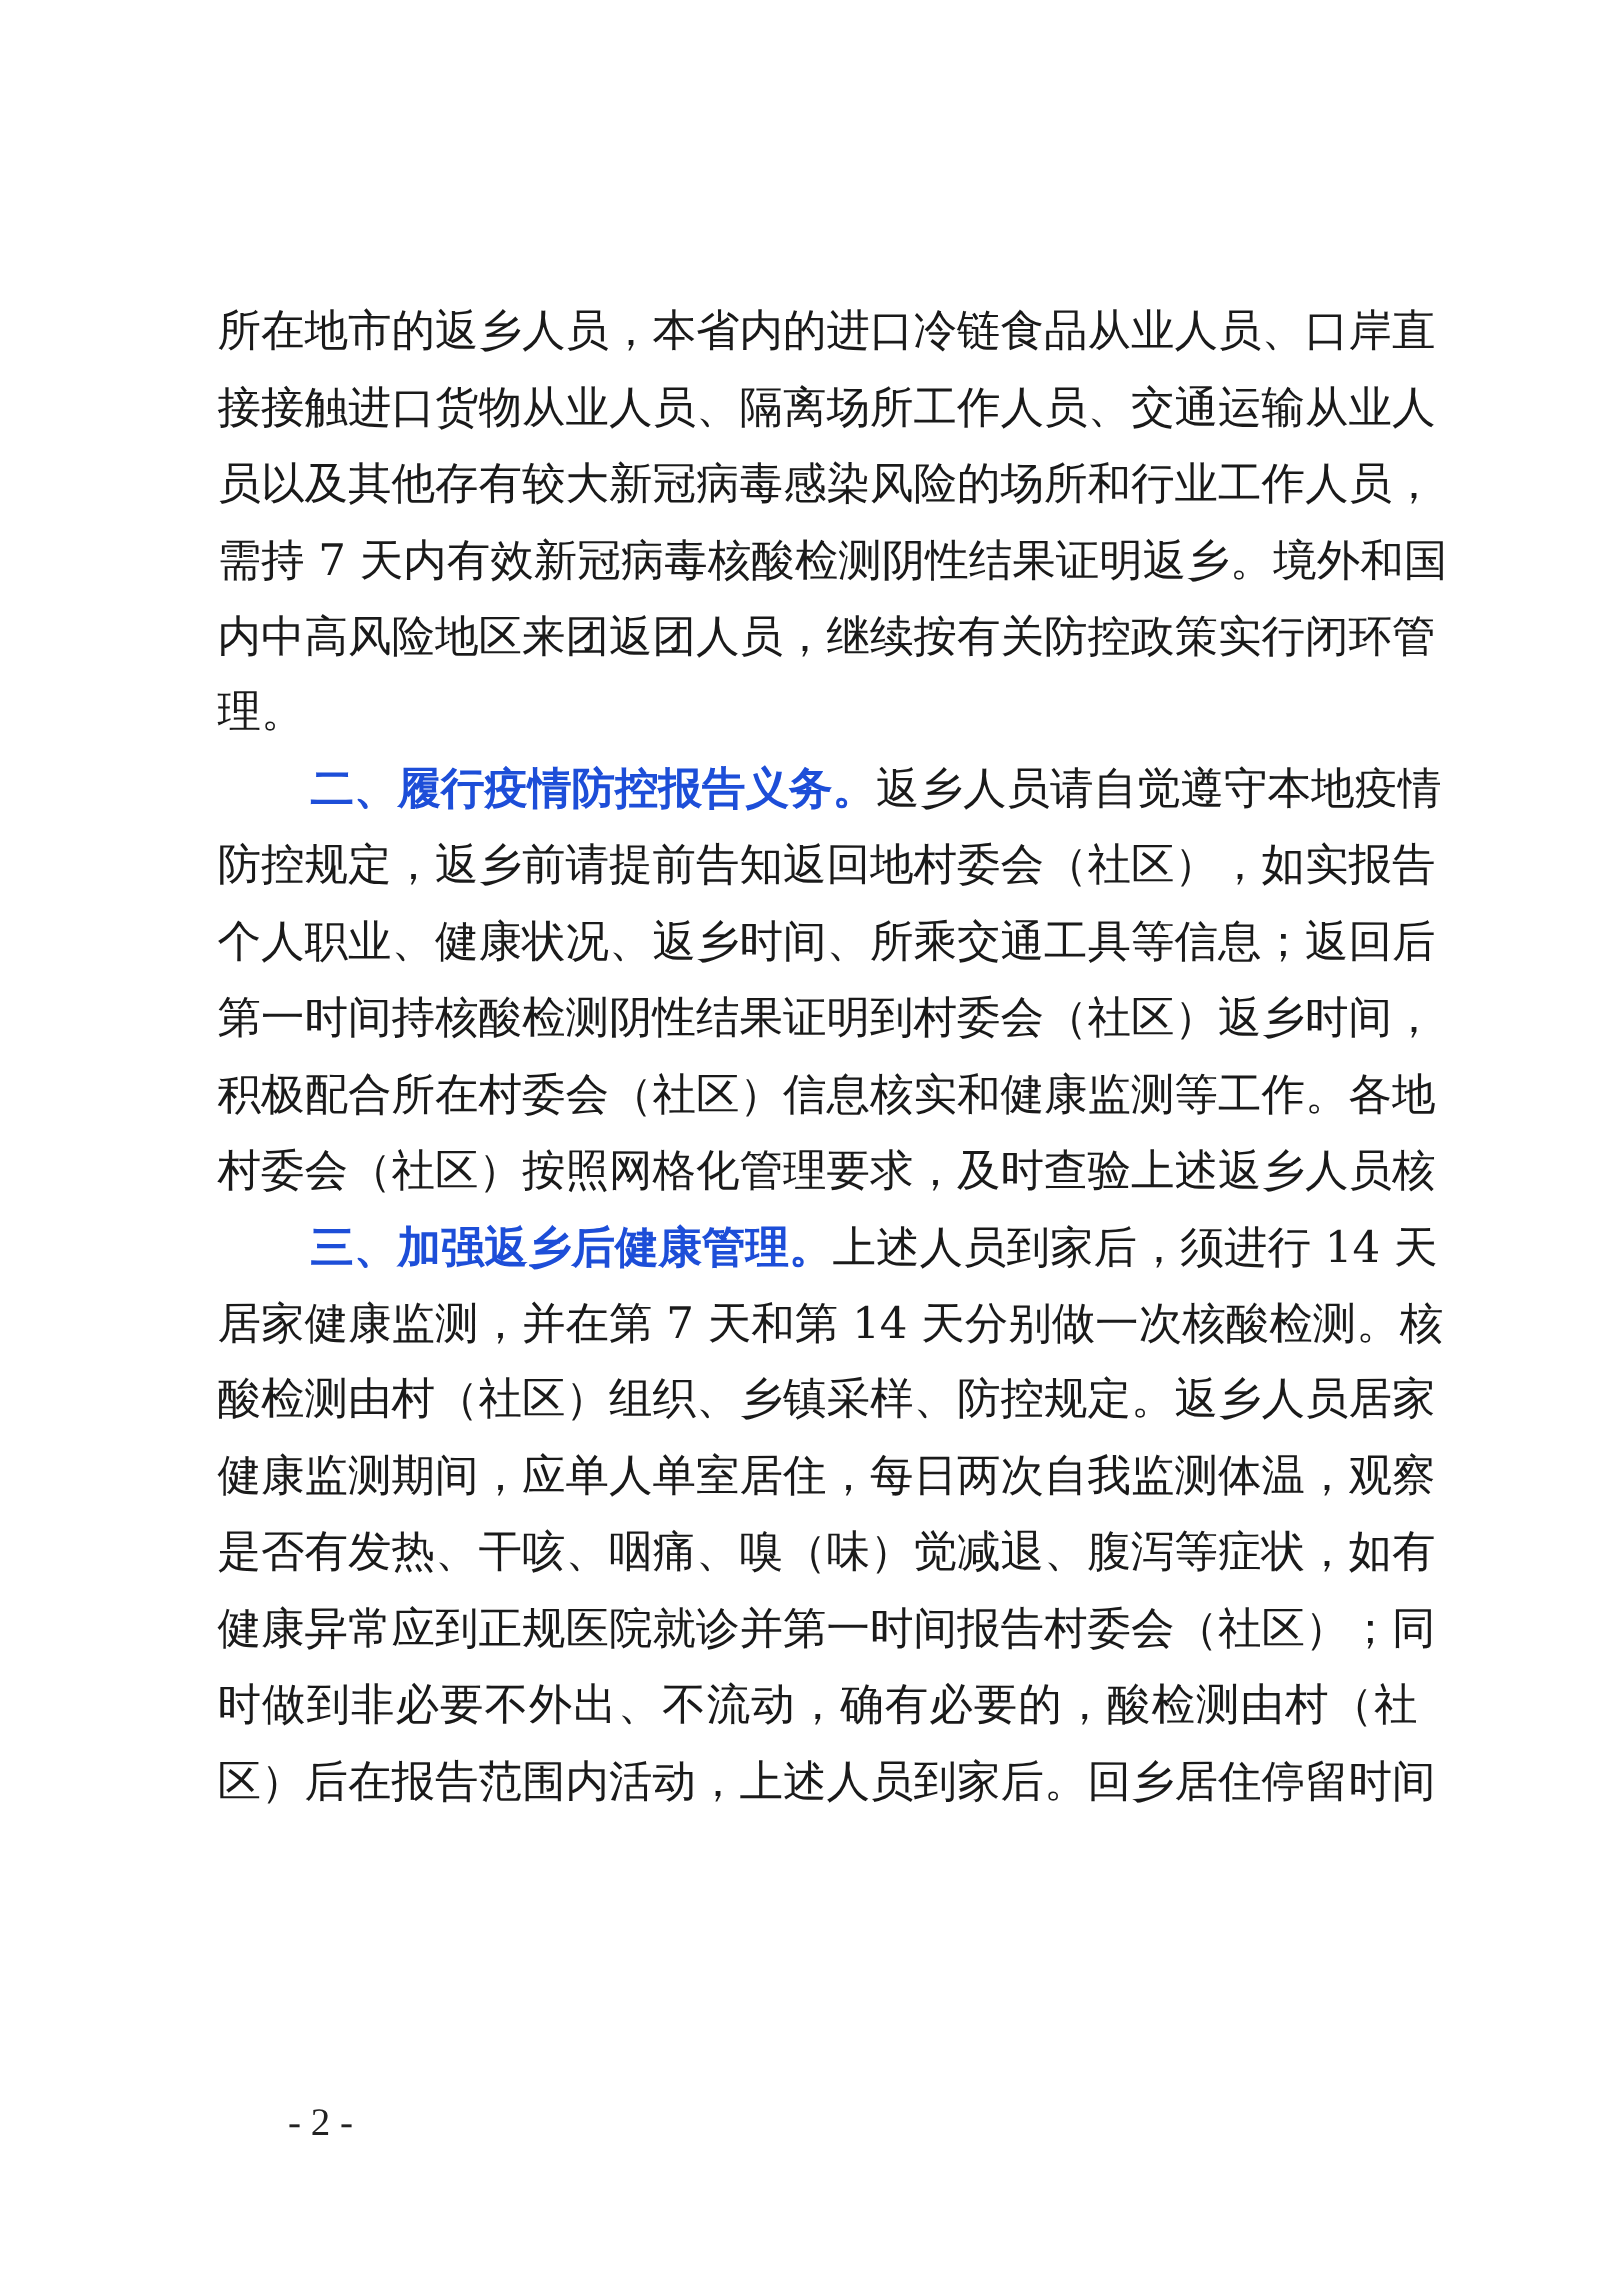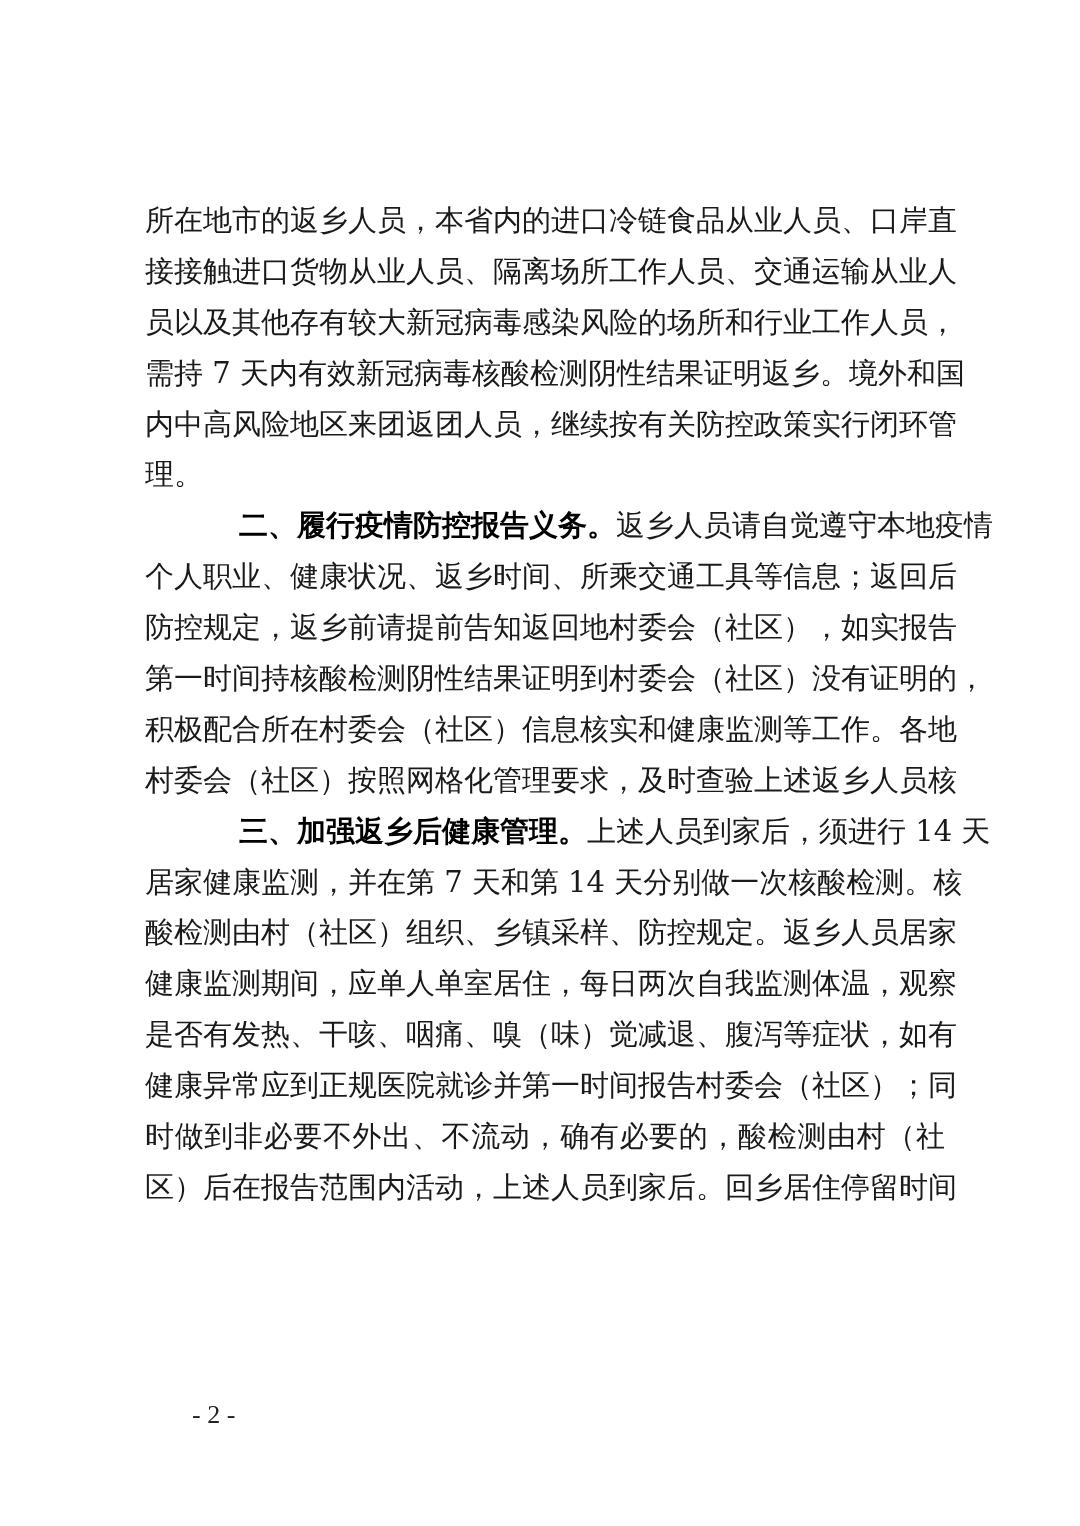--- a/index.html
+++ b/index.html
@@ -42,22 +42,21 @@
     .line.last {
       text-align-last: left;
     }
     .line.indent {
       padding-left: 62px;
       box-sizing: border-box;
     }
     .heading {
       font-family: Liberation Sans, sans-serif;
       font-weight: bold;
-      color: #000000;
-      margin-left: 32px;
+      color: #1d4ed8;
     }
     .page-number {
       position: absolute;
       left: 192px;
       top: 1400px;
       font-family: "Liberation Serif", "DejaVu Serif", serif;
       font-size: 26px;
       color: #222222;
       white-space: pre;
     }
@@ -69,23 +68,23 @@
   <div class="body-text">
 
     <span class="line">所在地市的返乡人员，本省内的进口冷链食品从业人员、口岸直</span>
     <span class="line">接接触进口货物从业人员、隔离场所工作人员、交通运输从业人</span>
     <span class="line">员以及其他存有较大新冠病毒感染风险的场所和行业工作人员，</span>
     <span class="line">需持 7 天内有效新冠病毒核酸检测阴性结果证明返乡。境外和国</span>
     <span class="line">内中高风险地区来团返团人员，继续按有关防控政策实行闭环管</span>
     <span class="line last">理。</span>
 
     <span class="line indent"><span class="heading">二、履行疫情防控报告义务。</span><span>返乡人员请自觉遵守本地疫情</span></span>
+    <span class="line">防控规定，返乡前请提前告知返回地村委会（社区），如实报告</span>
     <span class="line">个人职业、健康状况、返乡时间、所乘交通工具等信息；返回后</span>
-    <span class="line">防控规定，返乡前请提前告知返回地村委会（社区），如实报告</span>
-    <span class="line">第一时间持核酸检测阴性结果证明到村委会（社区）没有证明的，</span>
+    <span class="line">第一时间持核酸检测阴性结果证明到村委会（社区）返乡时间，</span>
     <span class="line">积极配合所在村委会（社区）信息核实和健康监测等工作。各地</span>
     <span class="line">村委会（社区）按照网格化管理要求，及时查验上述返乡人员核</span>
 
     <span class="line indent"><span class="heading">三、加强返乡后健康管理。</span><span>上述人员到家后，须进行 14 天</span></span>
     <span class="line">居家健康监测，并在第 7 天和第 14 天分别做一次核酸检测。核</span>
     <span class="line">酸检测由村（社区）组织、乡镇采样、防控规定。返乡人员居家</span>
     <span class="line">健康监测期间，应单人单室居住，每日两次自我监测体温，观察</span>
     <span class="line">是否有发热、干咳、咽痛、嗅（味）觉减退、腹泻等症状，如有</span>
     <span class="line">健康异常应到正规医院就诊并第一时间报告村委会（社区）；同</span>
     <span class="line">时做到非必要不外出、不流动，确有必要的，酸检测由村（社</span>

